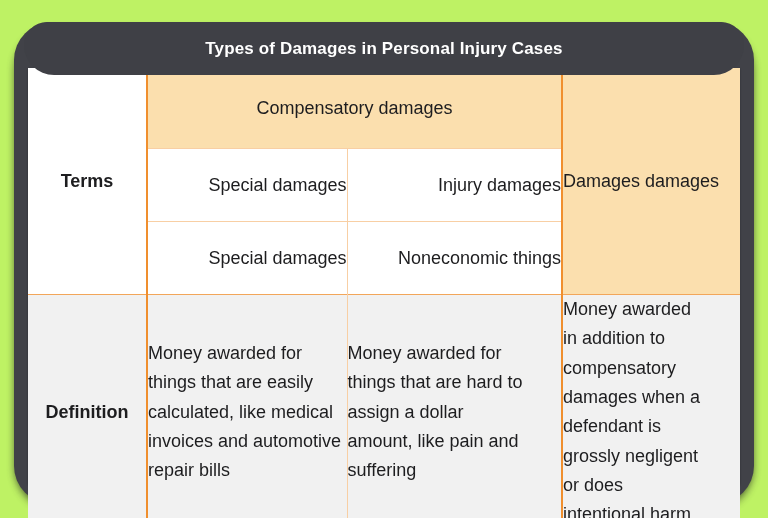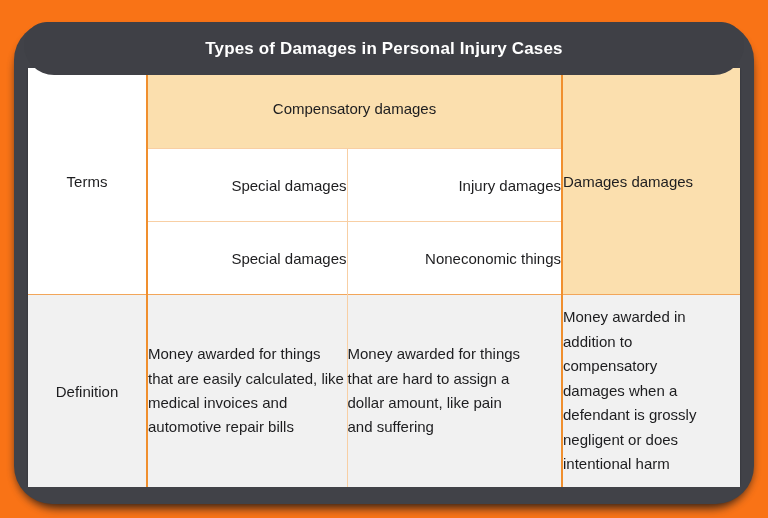--- a/index.html
+++ b/index.html
@@ -13,21 +13,21 @@
     height: 518px;
     overflow: hidden;
     font-family: "Liberation Sans", sans-serif;
     -webkit-font-smoothing: antialiased;
   }
 
   #stage {
     position: relative;
     width: 768px;
     height: 518px;
-    background: #f97316;
+    background: #bef264;
   }
 
   
   .frame-shadow {
     position: absolute;
     left: 16px;
     top: 30px;
     width: 736px;
     height: 478px;
     border-radius: 40px;
@@ -86,21 +86,21 @@
   table.grid {
     width: 712px;
     height: 416px;
     border-collapse: collapse;
     table-layout: fixed;
     background: #ffffff;
   }
   table.grid td {
     padding: 0;
     vertical-align: middle;
-    font-size: 15px;
+    font-size: 18px;
     color: #1d1d1f;
   }
 
   
   col.c-label { width: 119px; }
   col.c-special { width: 200px; }
   col.c-general { width: 215px; }
   col.c-punitive { width: 178px; }
 
   
@@ -108,21 +108,21 @@
   .white   { background: #ffffff; }
   .greybg  { background: #f1f1f1; }
 
   .bd-r-strong { border-right: 2px solid #f08f2e; }
   .bd-r-soft   { border-right: 1px solid #f8cfa4; }
   .bd-b-soft   { border-bottom: 1px solid #f8cfa4; }
   .bd-t-strong { border-top: 1px solid #f2a65a; }
 
   .rowlabel {
     font-size: 14.5px;
-    font-weight: normal;
+    font-weight: bold;
     color: #111114;
     text-align: center;
   }
   .hdr-center {
     text-align: center;
     font-size: 15px;
     color: #1d1d1f;
   }
   .sub {
     padding-left: 17px;

